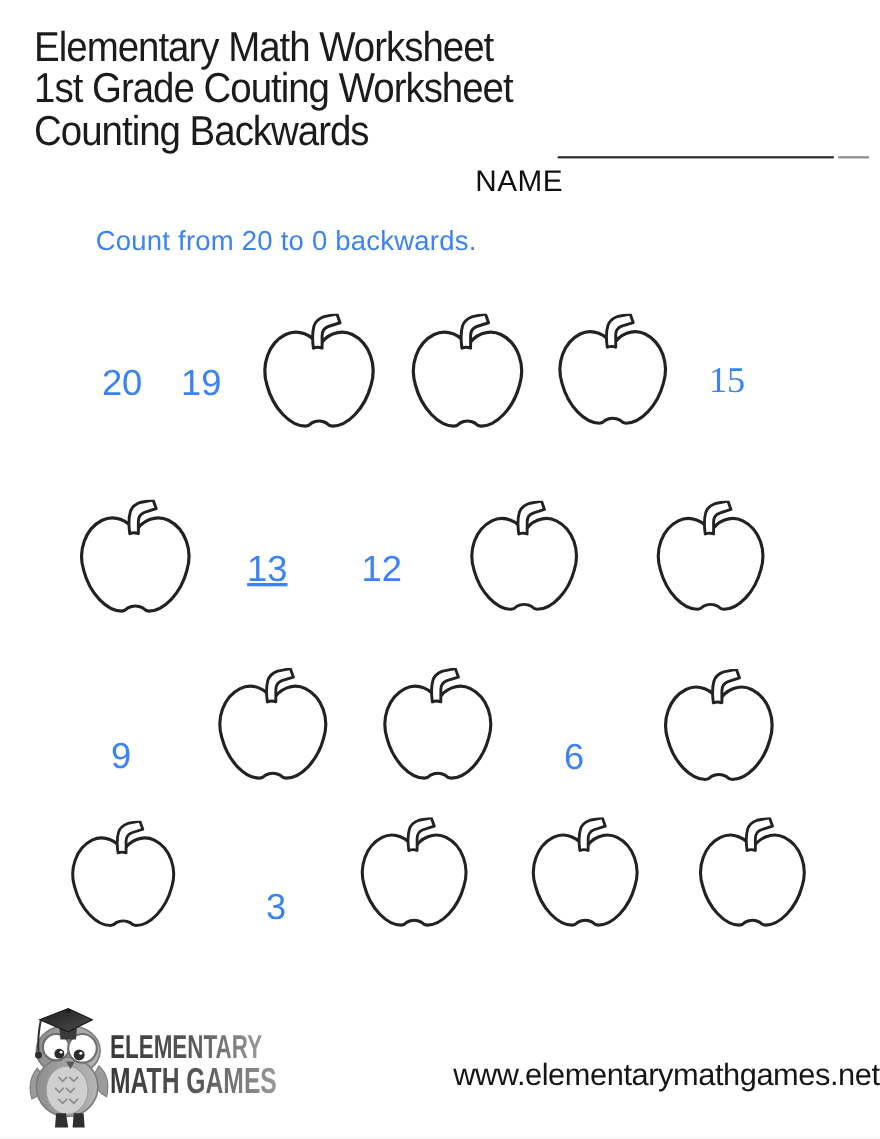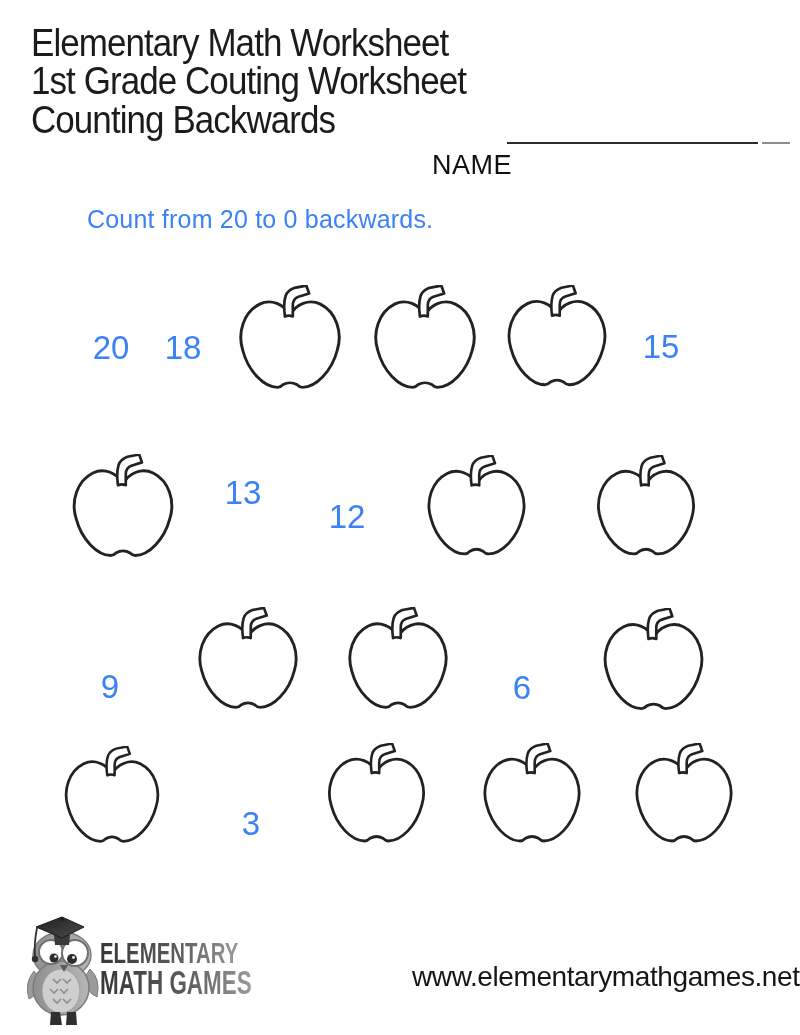--- a/index.html
+++ b/index.html
@@ -91,36 +91,36 @@
   <div class="abs title-line" style="left:31px;top:62px;">1st Grade Couting Worksheet</div>
   <div class="abs title-line" style="left:31px;top:101px;">Counting Backwards</div>
 
   <div class="abs name-label" style="left:432px;top:117px;">NAME</div>
   <div class="abs name-line" style="left:507px;top:142px;width:251px;"></div>
   <div class="abs name-line light" style="left:762px;top:142px;width:28px;"></div>
 
   <div class="abs instruction" style="left:87px;top:205px;">Count from 20 to 0 backwards.</div>
 
   <div class="abs num" style="left:111px;top:348px;">20</div>
-  <div class="abs num" style="left:183px;top:348px;">18</div>
+  <div class="abs num" style="left:183px;top:348px;">19</div>
   <svg class="apple" style="left:233px;top:285px;" width="114" height="117">
       <use href="#apple-shape"></use>
     </svg>
   <svg class="apple" style="left:368px;top:285px;" width="114" height="117">
       <use href="#apple-shape"></use>
     </svg>
   <svg class="apple" style="left:501px;top:285px;" width="112" height="114">
       <use href="#apple-shape"></use>
     </svg>
-  <div class="abs num" style="left:661px;top:347px;">15</div>
+  <div class="abs num" style="left:661px;top:347px;font-family:Liberation Serif, serif;">15</div>
 
   <svg class="apple" style="left:67px;top:454px;" width="112" height="116">
       <use href="#apple-shape"></use>
     </svg>
-  <div class="abs num" style="left:243px;top:493px;">13</div>
+  <div class="abs num" style="left:243px;top:517px;text-decoration:underline;">13</div>
   <div class="abs num" style="left:347px;top:517px;text-align:center;">12</div>
   <svg class="apple" style="left:421px;top:455px;" width="111" height="113">
       <use href="#apple-shape"></use>
     </svg>
   <svg class="apple" style="left:591px;top:455px;" width="110" height="113">
       <use href="#apple-shape"></use>
     </svg>
 
   <div class="abs num" style="left:110px;top:687px;">9</div>
   <svg class="apple" style="left:193px;top:607px;" width="110" height="115">

